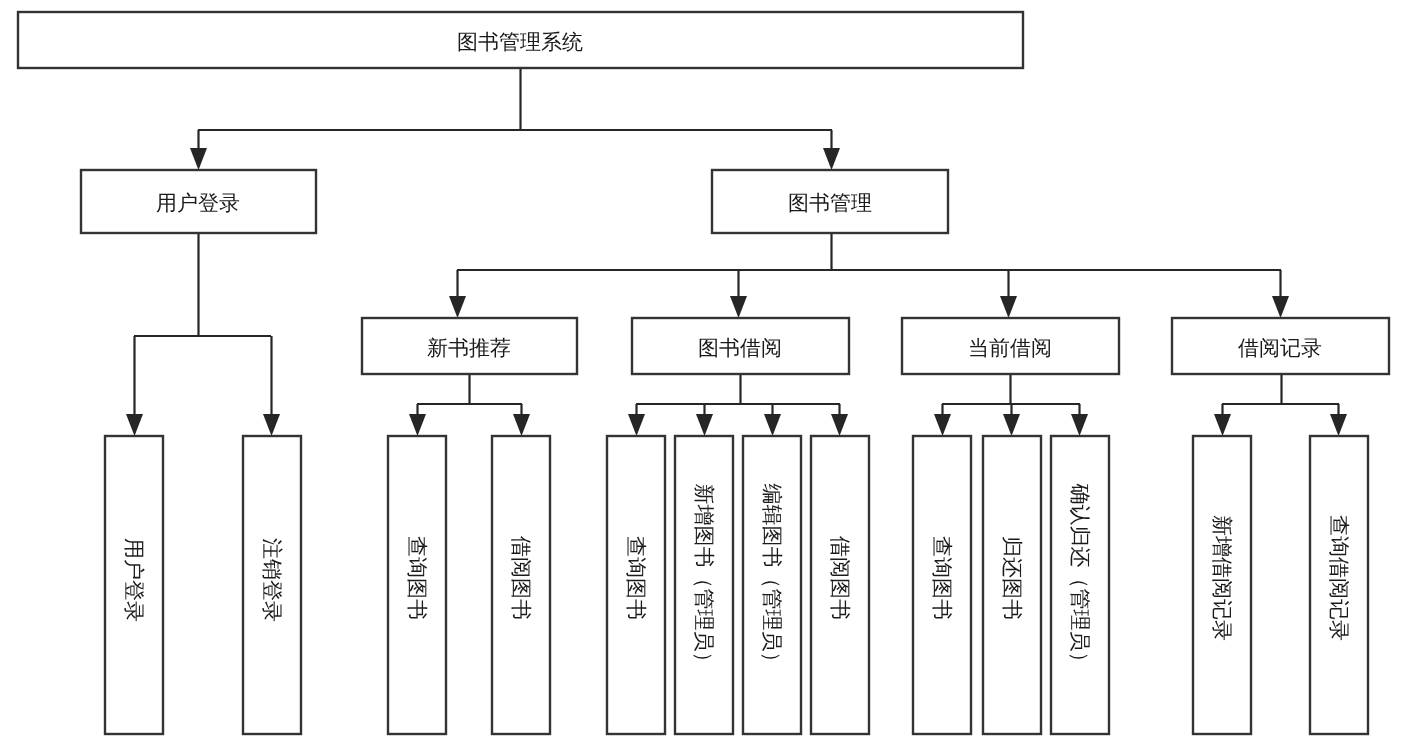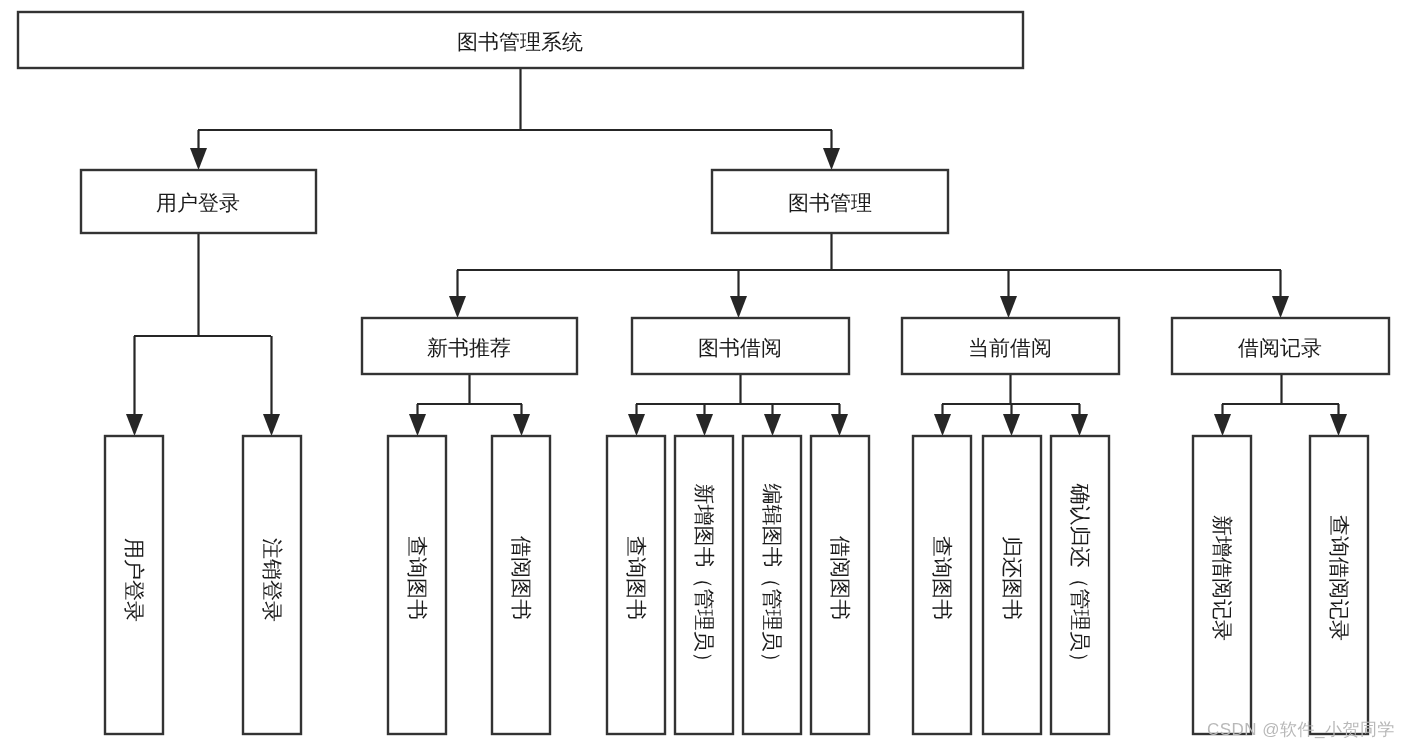--- a/index.html
+++ b/index.html
@@ -219,15 +219,14 @@
       <rect class="node-box" x="1193" y="436" width="58" height="298"></rect>
       <text class="node-label label-v" x="1222" y="578" transform="rotate(90 1222 578)">新增借阅记录</text>
     </g>
     <g>
       <rect class="node-box" x="1310" y="436" width="58" height="298"></rect>
       <text class="node-label label-v" x="1339" y="578" transform="rotate(90 1339 578)">查询借阅记录</text>
     </g>
 
   </svg>
 
-  <div class="watermark">CSDN @软件_小贺同学</div>
 
 </div>
 
 </body></html>

